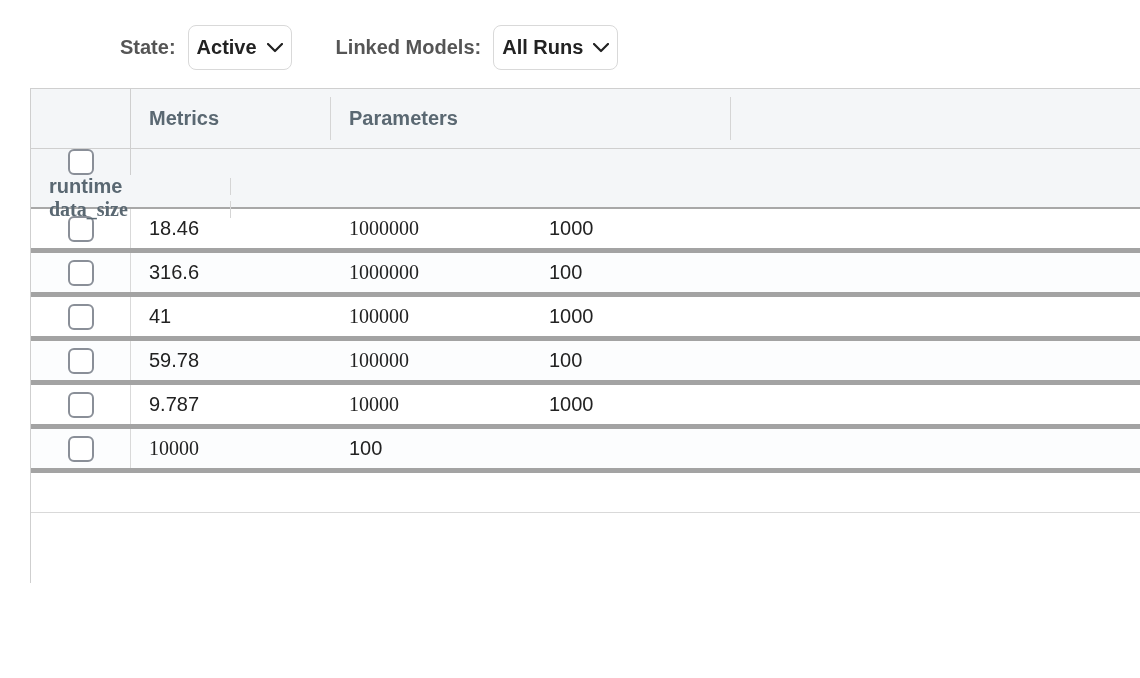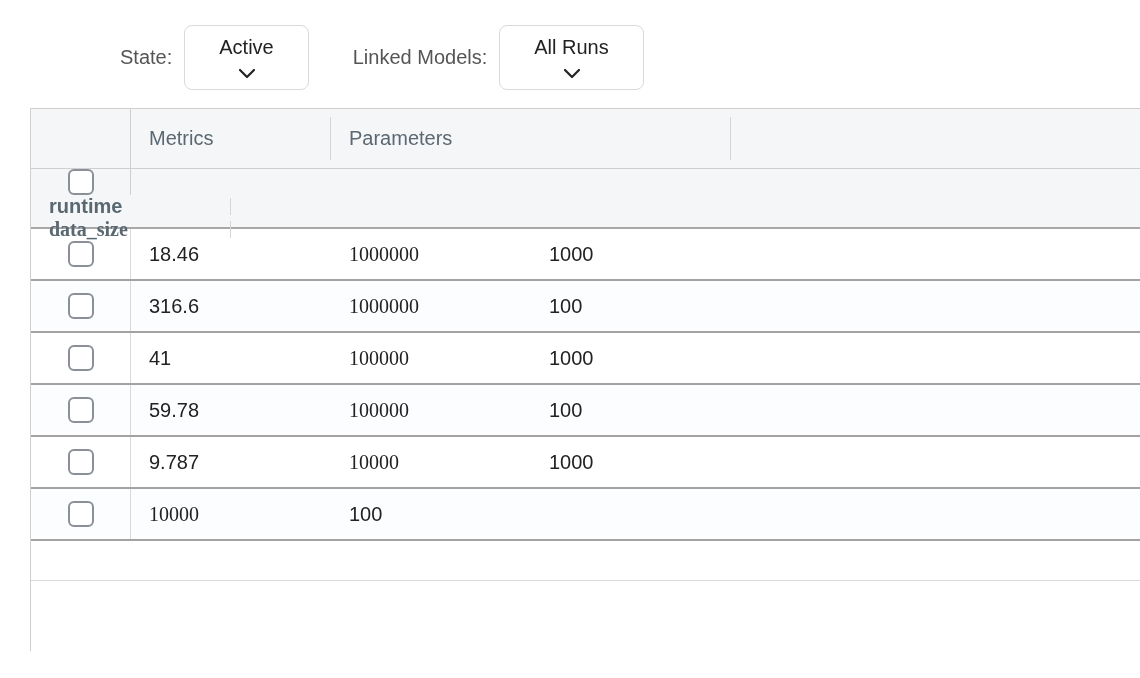--- a/index.html
+++ b/index.html
@@ -10,37 +10,37 @@
     font-size: 20px;
     color: #222;
     background: #fff;
   }
   .filters {
     display: flex;
     align-items: center;
     gap: 12px;
     padding-left: 120px;
     margin-bottom: 18px;
+    font-weight: bold;
   }
   .filter-label {
     color: #555;
     font-size: 20px;
   }
   .dropdown {
     display: inline-flex;
     align-items: center;
     gap: 10px;
-    padding: 10px 34px;
+    padding: 10px 8px;
     border: 1px solid #d9d9d9;
     border-radius: 8px;
     background: #fff;
     color: #222;
     font-size: 20px;
     cursor: pointer;
-    flex-direction: column;
   }
   .dropdown svg { display: block; }
 
   .table-wrap {
     border-top: 1px solid #cfcfcf;
     border-left: 1px solid #cfcfcf;
     margin-left: 30px;
   }
 
   .hdr1, .hdr2 {
@@ -62,35 +62,35 @@
   }
 
   .col-ck { width: 100px; justify-content: center; }
   .col-a  { width: 200px; }
   .col-b  { width: 200px; font-family: Liberation Serif, serif; }
   .col-c  { width: 200px; }
   .col-rest { flex: 1; }
 
   .group-label {
     color: #5a6872;
-    font-weight: 400;
+    font-weight: 700;
     font-size: 20px;
     text-align: center;
   }
   .col-label {
     color: #5a6872;
     font-weight: 600;
     font-size: 20px;
   }
 
   .body-rows { }
   .row {
     display: flex;
-    height: 52px;
-    border-bottom: 2px solid #a3a3a3;
+    height: 44px;
+    border-bottom: 5px solid #a3a3a3;
     background: #fff;
   }
   .row:nth-child(even) { background: #fcfdfe; }
   .row .col-ck { border-right: 1px solid #d9d9d9; }
   .row .cell { color: #222; font-size: 20px; }
 
   .checkbox {
     width: 26px; height: 26px;
     border: 2px solid #8a8f98;
     border-radius: 6px;

